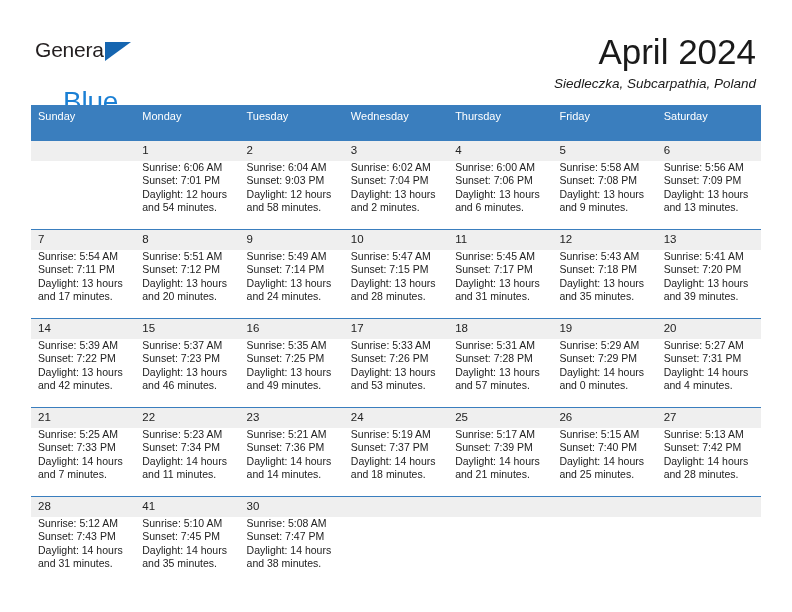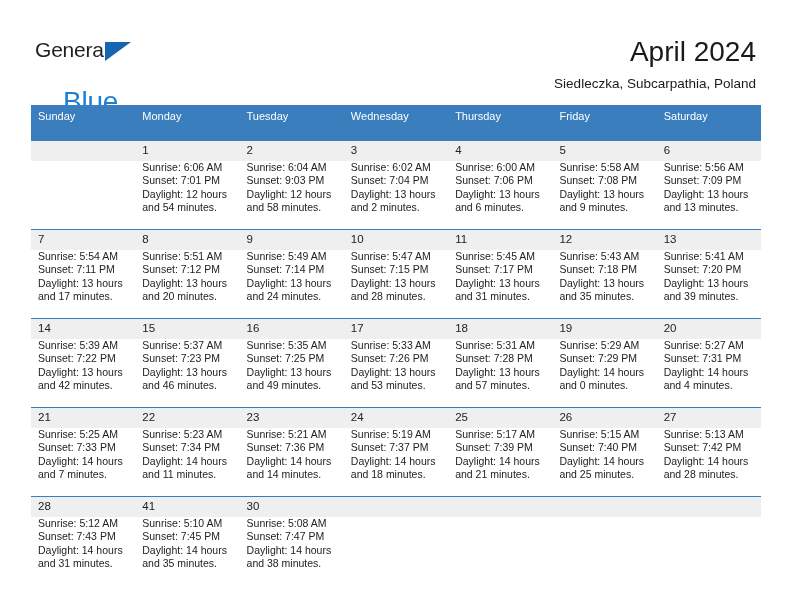--- a/index.html
+++ b/index.html
@@ -63,36 +63,37 @@
     letter-spacing: -0.2px;
     color: #1a7fd4;
     line-height: 24px;
     margin-top: 30px;
   }
 
   .title {
     position: absolute;
     right: 36px;
     top: 36px;
-    font-size: 28px;
+    font-size: 35px;
     color: #1a1a1a;
     text-align: right;
     line-height: 32px;
     white-space: nowrap;
     margin-left: 32px;
   }
   .subtitle {
     position: absolute;
     right: 36px;
     top: 76px;
     font-size: 13.5px;
     color: #1a1a1a;
     text-align: right;
     line-height: 16px;
     white-space: nowrap;
+    font-style: italic;
   }
 
   
   .calendar {
     position: absolute;
     left: 31px;
     top: 105px;
     width: 730px;
     border-collapse: collapse;
     table-layout: fixed;

